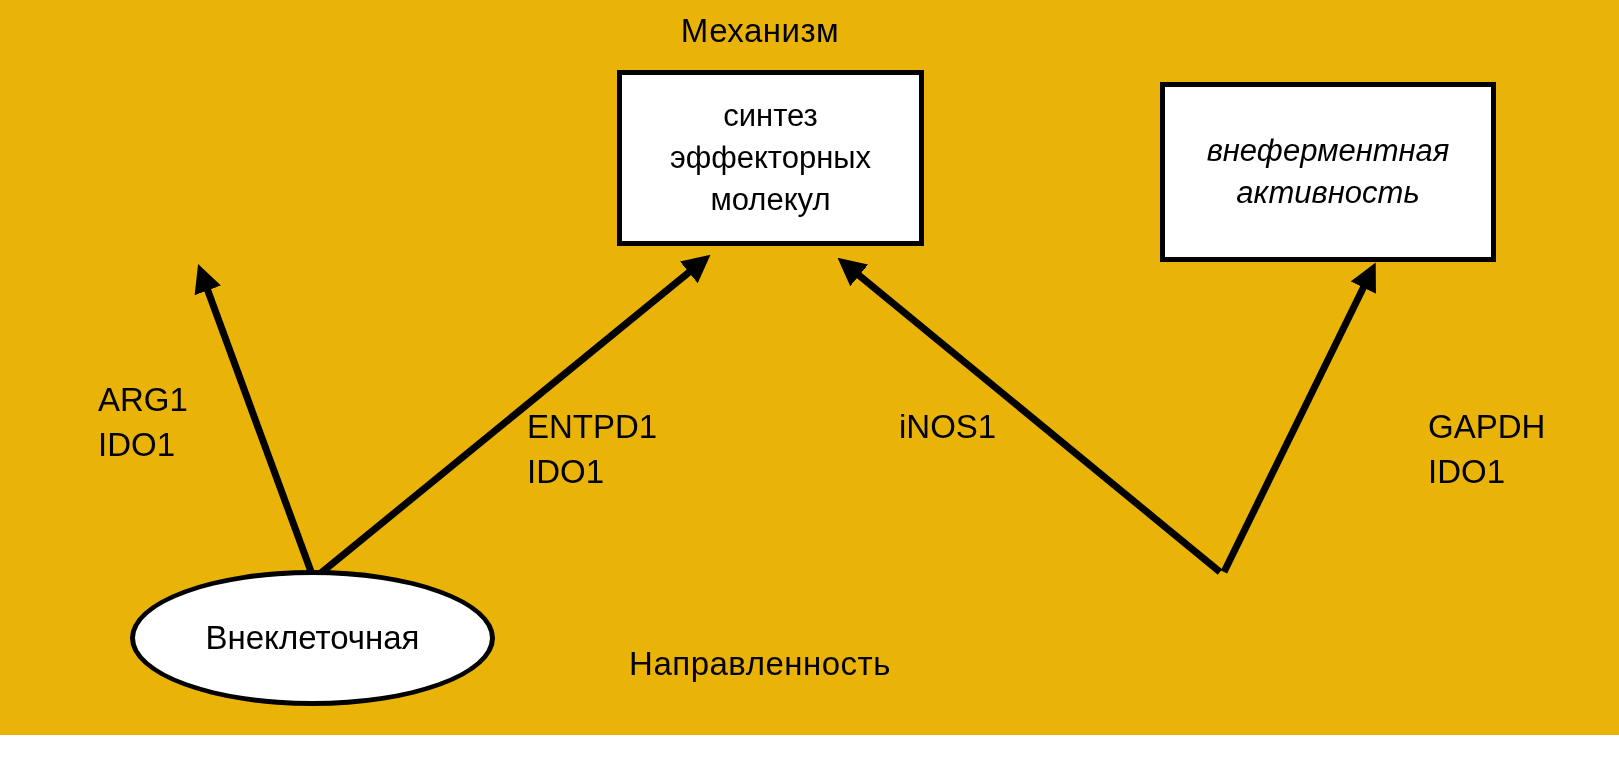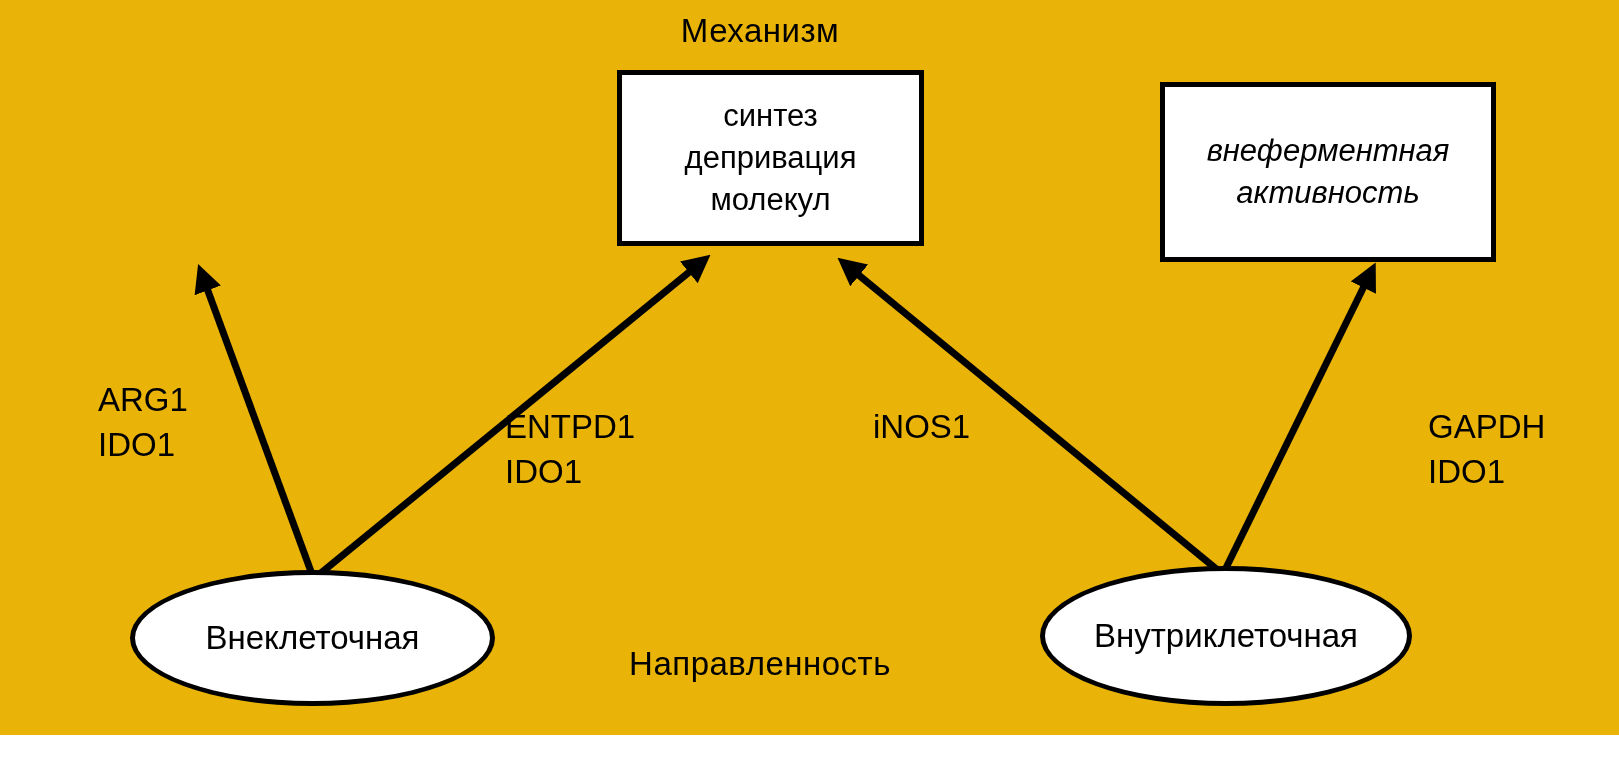--- a/index.html
+++ b/index.html
@@ -82,34 +82,33 @@
     <line x1="1220" y1="572" x2="844" y2="263" stroke="#000" stroke-width="7" marker-end="url(#ah)"></line>
     <line x1="1224" y1="572" x2="1372" y2="270" stroke="#000" stroke-width="7" marker-end="url(#ah)"></line>
   </svg>
 
   <div class="axis-label" style="left:560px; top:12px; width:400px;">Механизм</div>
 
   <div class="axis-label" style="left:560px; top:645px; width:400px;">Направленность</div>
 
 
   <div class="node-box" style="left:617px; top:70px; width:307px; height:176px;">синтез
-депривация
+эффекторных
 молекул</div>
 
   <div class="node-box" style="left:1160px; top:82px; width:336px; height:180px;font-style:italic;">внеферментная
 активность</div>
 
   <div class="node-ellipse" style="left:130px; top:570px; width:365px; height:136px;">Внеклеточная</div>
 
-  <div class="node-ellipse" style="left:1040px; top:566px; width:372px; height:140px;">Внутриклеточная</div>
 
   <div class="edge-label" style="left:98px; top:378px;">ARG1
 IDO1</div>
 
-  <div class="edge-label" style="left:505px; top:405px;">ENTPD1
+  <div class="edge-label" style="left:527px; top:405px;">ENTPD1
 IDO1</div>
 
-  <div class="edge-label" style="left:873px; top:405px;">iNOS1</div>
+  <div class="edge-label" style="left:899px; top:405px;">iNOS1</div>
 
   <div class="edge-label" style="left:1428px; top:405px;">GAPDH
 IDO1</div>
 
 </div>
 
 </body></html>

